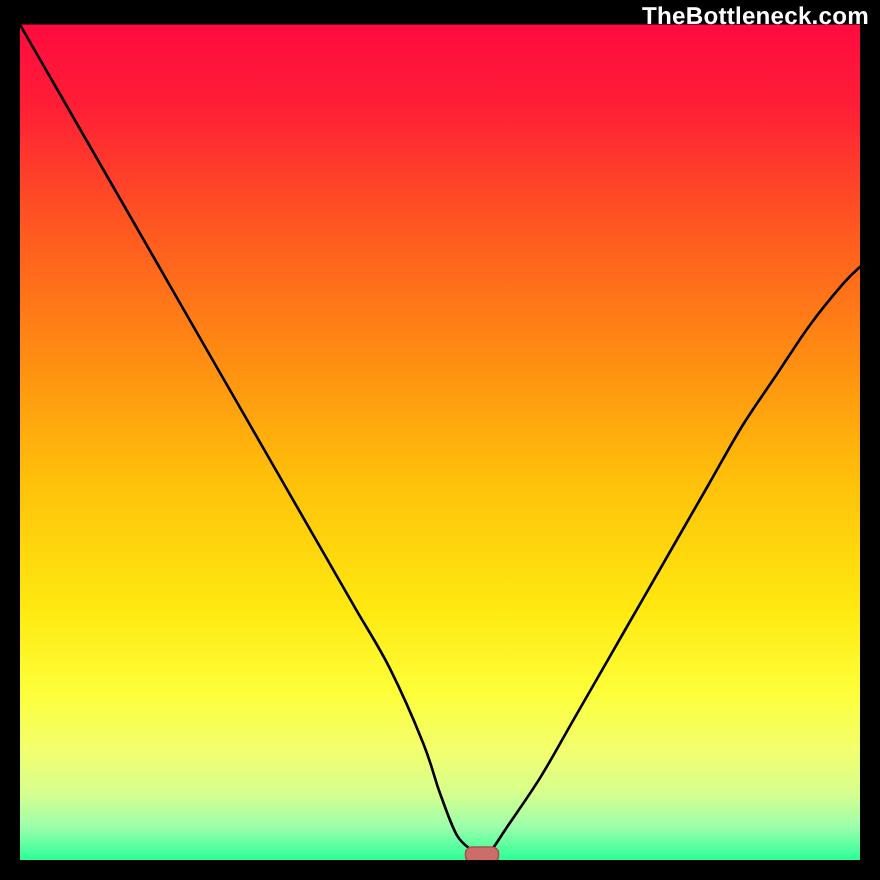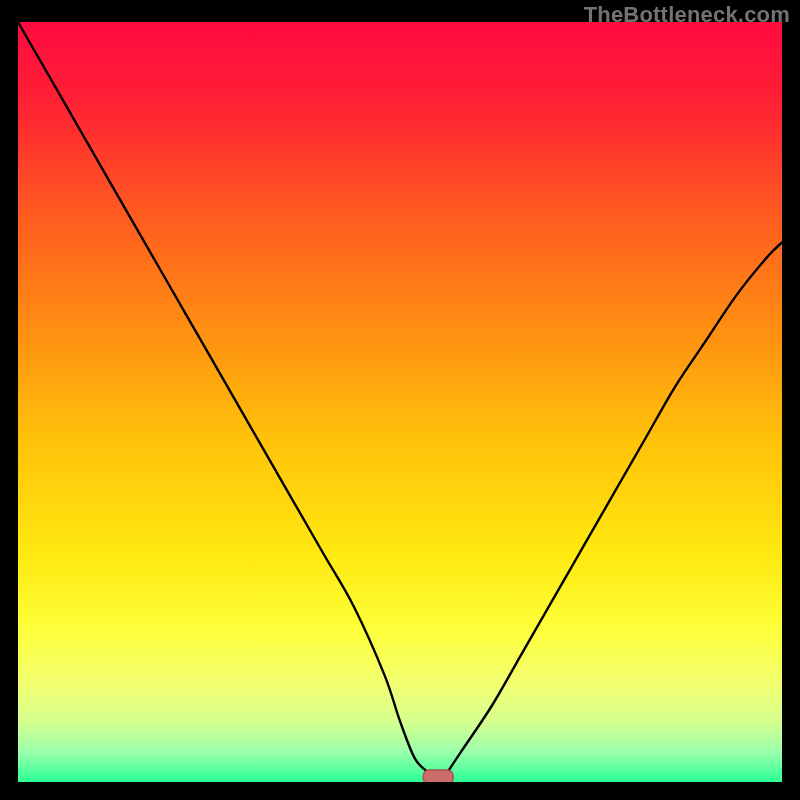--- a/index.html
+++ b/index.html
@@ -16,21 +16,21 @@
     left: 0;
     top: 0;
     width: 800px;
     height: 800px;
     background: #000;
   }
   .watermark {
     position: absolute;
     top: 2px;
     right: 10px;
-    color: #737373;
+    color: #ffffff;
     font-size: 22px;
     font-weight: 600;
     letter-spacing: 0.2px;
     z-index: 50;
   }
   .plot {
     position: absolute;
     left: 18px;
     top: 22px;
     width: 764px;

